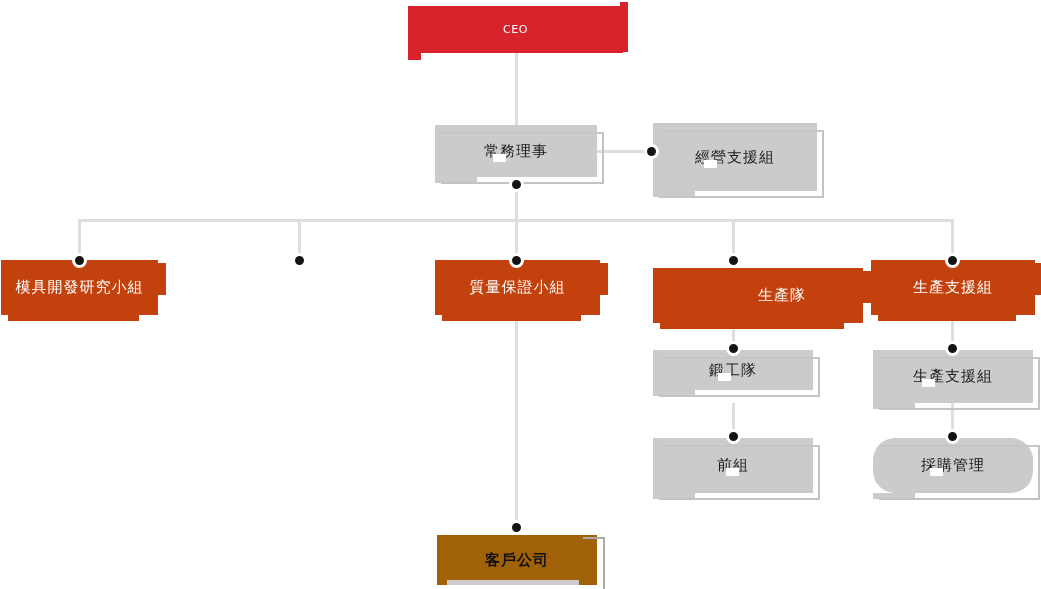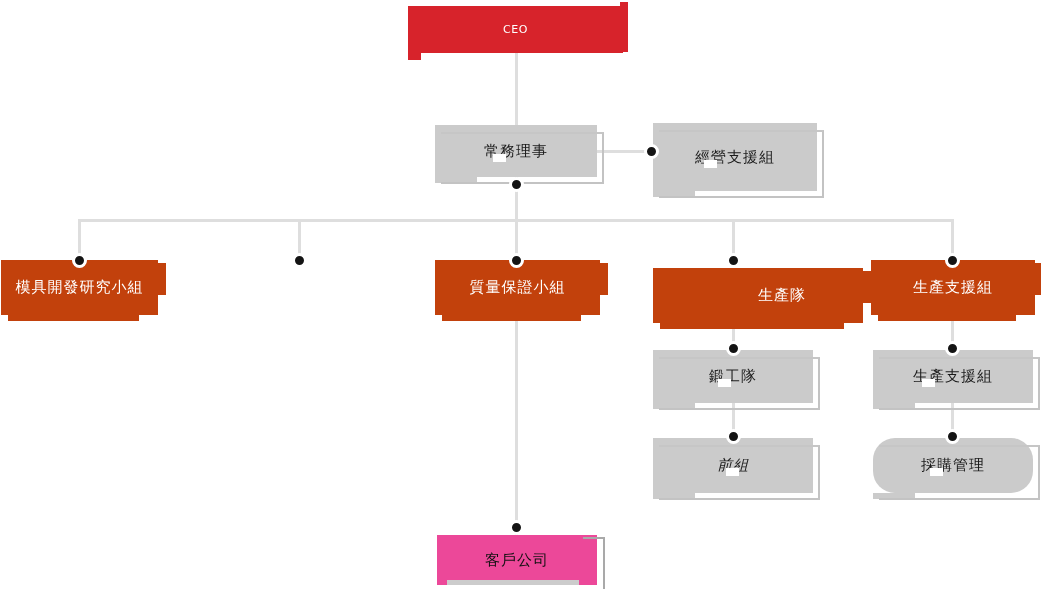--- a/index.html
+++ b/index.html
@@ -31,21 +31,21 @@
   
   .box.gray{background:#cbcbcb;color:#1b1b1b;}
   .box.gray::before{
     content:"";position:absolute;top:7px;left:6px;right:-7px;bottom:-7px;
     border-top:2px solid #c6c6c6;border-right:2px solid #c3c3c3;border-bottom:2px solid #c3c3c3;
     z-index:2;pointer-events:none;
   }
   .box.gray::after{content:"";position:absolute;left:0;bottom:-6px;width:42px;height:6px;background:inherit;}
   .box.gray .lbl::before{content:"";position:absolute;left:9px;bottom:-3px;width:13px;height:8px;background:#ffffff;}
   
-  .box.white{background:#ec4899;color:#111111;}
+  .box.white{background:#a16207;color:#111111;font-weight:bold;}
   .box.white::before{
     content:"";position:absolute;top:2px;left:8px;right:-8px;bottom:-6px;
     border-right:2px solid #a9a9a9;border-bottom:2px solid #a9a9a9;pointer-events:none;
   }
   .box.white::after{content:"";position:absolute;left:10px;bottom:0;width:calc(100% - 28px);height:5px;background:#cccccc;}
   .box.white .stub{position:absolute;top:2px;right:-8px;width:22px;height:2px;background:#a9a9a9;}
 </style>
 </head>
 <body>
 
@@ -88,25 +88,25 @@
   </div>
 
   <div class="box black" style="left:653px;top:268px;width:162px;height:55px;padding-left:48px;">
     <span class="lbl">生產隊</span>
   </div>
 
   <div class="box black" style="left:871px;top:260px;width:164px;height:55px;">
     <span class="lbl">生產支援組</span>
   </div>
 
-  <div class="box gray" style="left:653px;top:350px;width:160px;height:53px;justify-content:center;">
+  <div class="box gray" style="left:653px;top:350px;width:160px;height:40px;justify-content:center;">
     <span class="lbl">鍛工隊</span>
   </div>
 
-  <div class="box gray" style="left:653px;top:438px;width:160px;height:55px;font-style:italic;">
+  <div class="box gray" style="left:653px;top:438px;width:160px;height:55px;">
     <span class="lbl">前組</span>
   </div>
 
   <div class="box gray" style="left:873px;top:350px;width:160px;height:53px;">
     <span class="lbl">生產支援組</span>
   </div>
 
   <div class="box gray" style="left:873px;top:438px;width:160px;height:55px;border-radius:22px;">
     <span class="lbl">採購管理</span>
   </div>

